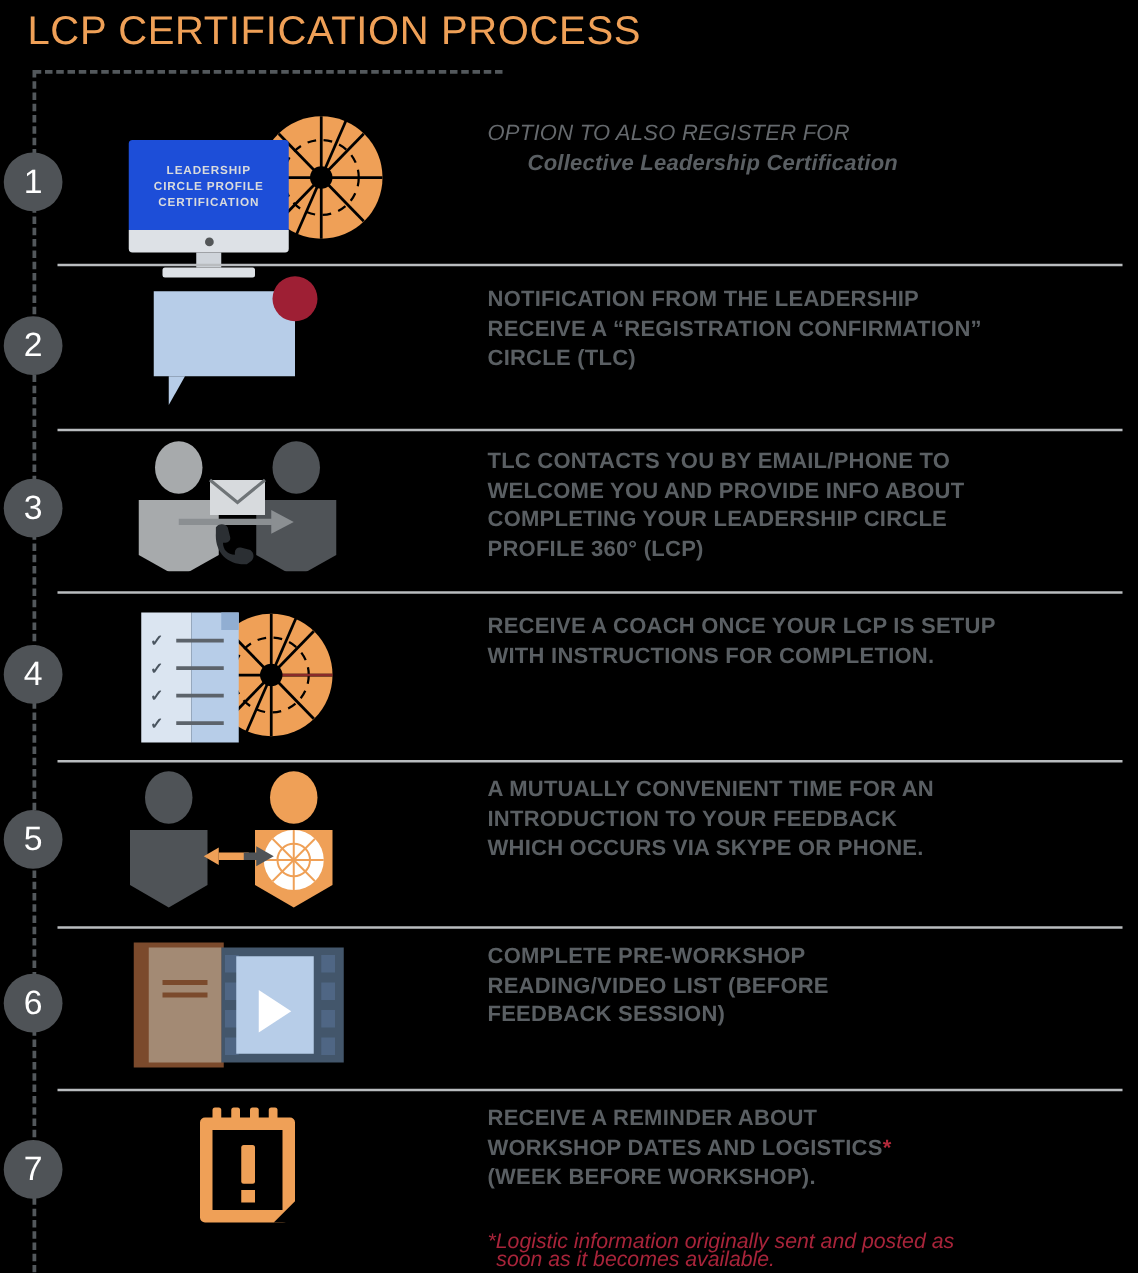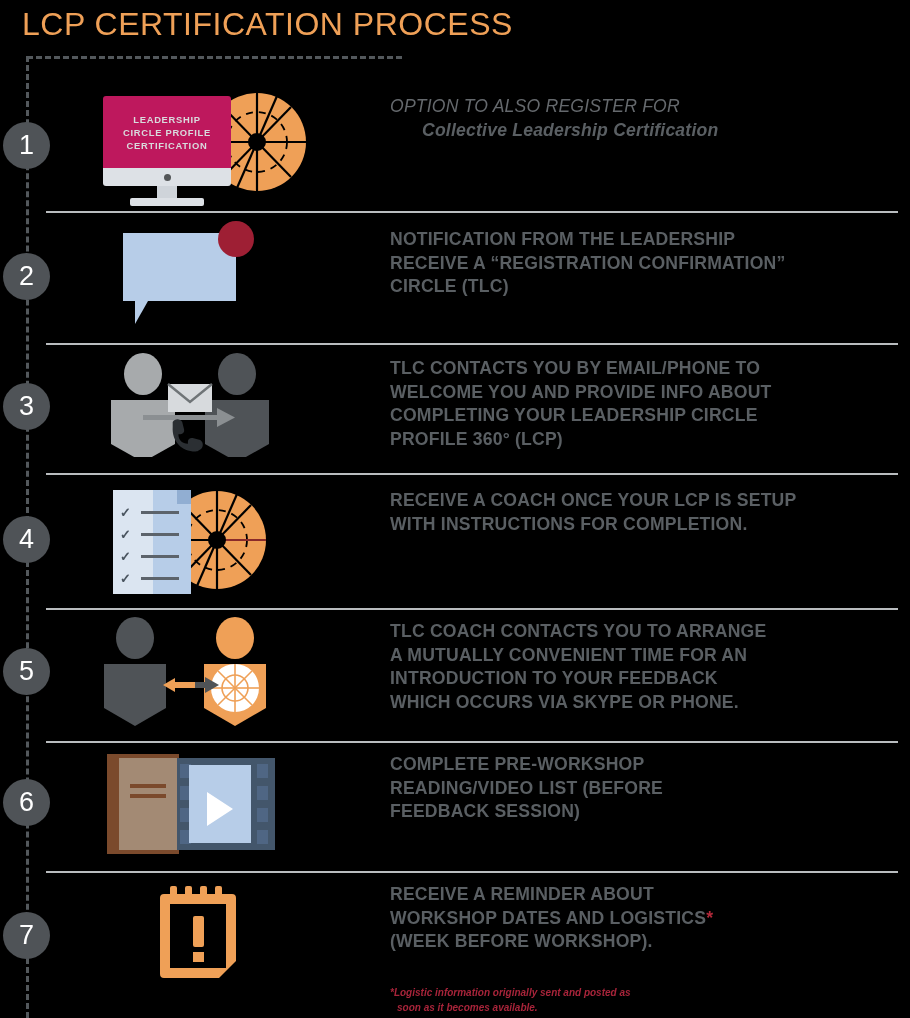--- a/index.html
+++ b/index.html
@@ -113,35 +113,35 @@
   }
 
   .asterisk { color: #b2293a; }
 
   .footnote {
     position: absolute;
     left: 390px;
     top: 985px;
     width: 420px;
     color: #a8243a;
-    font-size: 10px;
+    font-size: 17px;
     line-height: 15px;
-    font-weight: bold;
+    font-weight: normal;
     font-style: italic;
   }
   .footnote .fn2 { padding-left: 7px; display: block; }
 
   
 
   
   .monitor { position: absolute; left: 8px; top: 8px; width: 128px; }
   .mon-screen {
-    width: 128px; height: 72px; background: #be185d;
+    width: 128px; height: 72px; background: #1d4ed8;
     border-radius: 3px 3px 0 0;
-    display: flex; align-items: center; justify-content: center;
+    display: flex; align-items: center; justify-content: center; margin-top: 16px;
   }
   .mon-text {
     color: #d9dbdd; font-size: 9.4px; line-height: 13px;
     font-weight: bold; letter-spacing: 0.7px; text-align: center;
   }
   .mon-chin {
     width: 128px; height: 18px; background: #dde1e6;
     border-radius: 0 0 3px 3px;
     display: flex; align-items: center; justify-content: center;
   }
@@ -386,21 +386,20 @@
         <circle cx="140" cy="72" r="13" fill="none" stroke="#efa057" stroke-width="1.6"></circle>
 
         <rect x="80" y="66" width="24" height="6" fill="#efa057"></rect>
         <path d="M80 62 L68 69 L80 76 z" fill="#efa057"></path>
         <rect x="100" y="66" width="14" height="6" fill="#4f5357"></rect>
         <path d="M110 61 L124 69 L110 77 z" fill="#4f5357"></path>
       </svg>
     </div>
 
     <div class="text-box" style="top:620px">
-      <div class="t-line">TLC COACH CONTACTS YOU TO ARRANGE</div>
       <div class="t-line">A MUTUALLY CONVENIENT TIME FOR AN</div>
       <div class="t-line">INTRODUCTION TO YOUR FEEDBACK</div>
       <div class="t-line">WHICH OCCURS VIA SKYPE OR PHONE.</div>
     </div>
   </div>
 
   <div class="step" style="top:0">
     <div class="divider" style="top:741px"></div>
     <div class="num-circle" style="top:779px">6</div>
 

